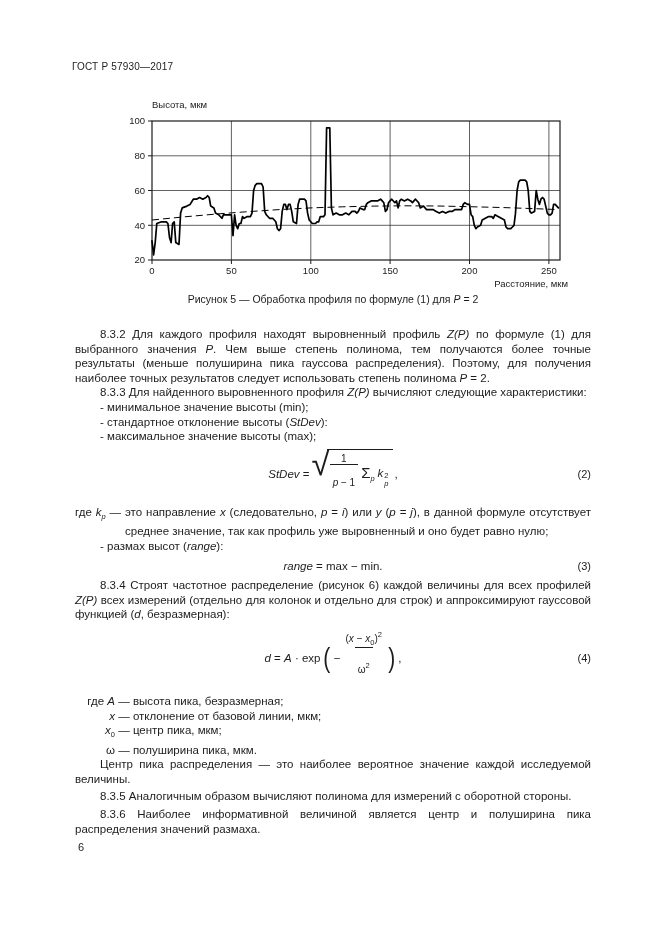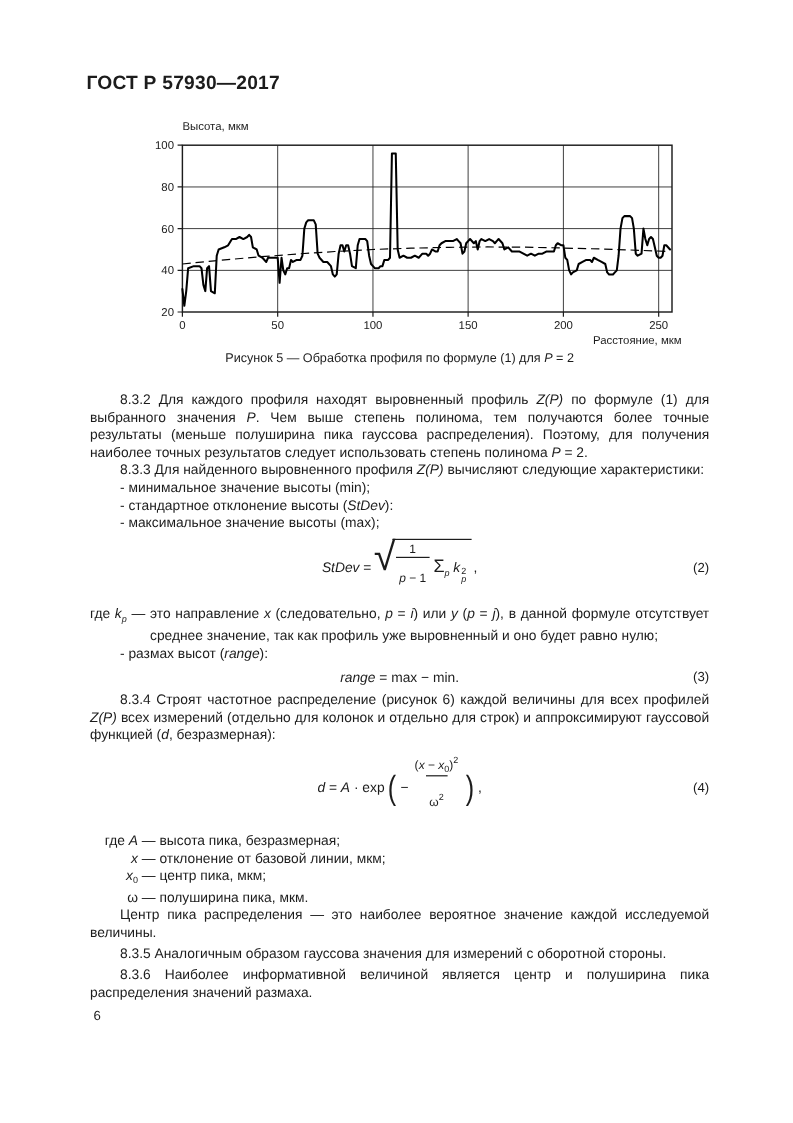--- a/index.html
+++ b/index.html
@@ -1,19 +1,19 @@
 <!DOCTYPE html>
 <html lang="ru"><head>
 <meta charset="utf-8">
 <style>
   html,body{margin:0;padding:0;}
   body{width:661px;height:936px;background:#ffffff;font-family:"Liberation Sans",sans-serif;color:#1c1c1c;}
   .page{position:relative;width:661px;height:936px;background:#fff;overflow:hidden;}
 
-  .doc-header{position:absolute;left:72px;top:61px;font-size:16px;font-weight:bold;letter-spacing:.2px;}
+  .doc-header{position:absolute;left:72px;top:61px;font-size:10px;font-weight:normal;letter-spacing:.2px;}
 
   .chart-wrap{position:absolute;left:118px;top:96px;width:458px;height:196px;}
   svg text{font-family:"Liberation Sans",sans-serif;font-size:9.5px;fill:#1c1c1c;}
   svg .grid{stroke:#1c1c1c;stroke-width:.7;}
   svg .frame{fill:none;stroke:#1c1c1c;stroke-width:1.2;}
   svg .tick{stroke:#1c1c1c;stroke-width:1;}
   svg .profile{fill:none;stroke:#000;stroke-width:1.7;stroke-linejoin:round;stroke-linecap:round;}
   svg .trend{fill:none;stroke:#000;stroke-width:1;stroke-dasharray:7 4;}
 
   .caption{position:absolute;left:75px;top:293px;width:516px;text-align:center;font-size:10.5px;}
@@ -168,20 +168,20 @@
         <span class="defvar"><span class="i">x</span><span class="sb">0</span></span>
           <span class="deftext"> — центр пика, мкм;</span>
       </div>
       <div class="defrow">
         <span class="defvar"><span>ω</span></span>
           <span class="deftext"> — полуширина пика, мкм.</span>
       </div>
     </div>
 
     <p class="par"><span>Центр пика распределения — это наиболее вероятное значение каждой исследуемой величины.</span></p>
-    <p class="par" style="margin-top:3px;"><span>8.3.5  Аналогичным образом гауссова значения для измерений с оборотной стороны.</span></p>
+    <p class="par" style="margin-top:3px;"><span>8.3.5  Аналогичным образом вычисляют полинома для измерений с оборотной стороны.</span></p>
     <p class="par" style="margin-top:3px;"><span>8.3.6  Наиболее информативной величиной является центр и полуширина пика распределения значений размаха.</span></p>
 
   </div>
 
   <div class="pgnum">6</div>
 
 </div>
 
 </body></html>

